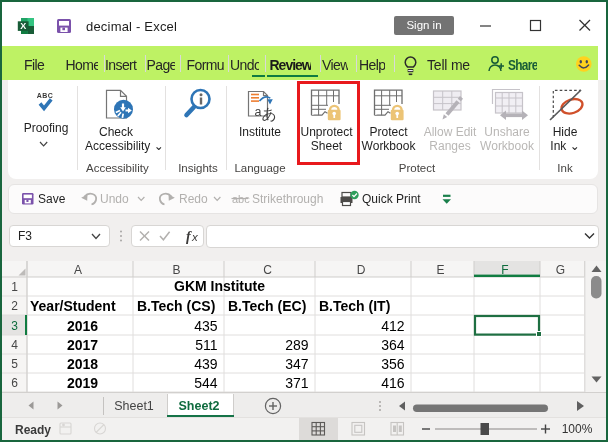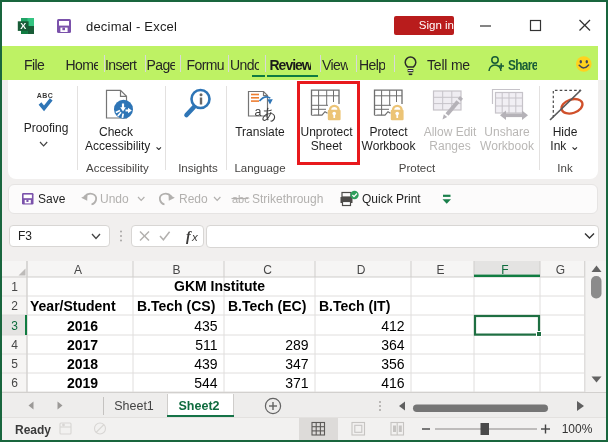--- a/index.html
+++ b/index.html
@@ -3,21 +3,21 @@
 <meta charset="utf-8">
 <style>
   * { margin:0; padding:0; box-sizing:border-box; }
   html,body { width:608px; height:442px; overflow:hidden; }
   body { position:relative; font-family:"Liberation Sans", sans-serif; background:#ffffff; }
   .abs { position:absolute; }
   #frame { position:absolute; left:0; top:0; width:608px; height:442px; border:2px solid #19663e; border-top-width:2px; pointer-events:none; z-index:99; }
   
   #titlebar { left:2px; top:2px; width:604px; height:44px; background:#ffffff; }
   #titletext { left:86px; top:19px; font-size:13px; color:#1d1d1d; letter-spacing:0.2px; }
-  #signin { left:394px; top:16px; width:60px; height:19px; background:#b91c1c; border-radius:2px; color:#ffffff; font-size:11.5px; text-align:right; line-height:19px; }
+  #signin { left:394px; top:16px; width:60px; height:19px; background:#737373; border-radius:2px; color:#ffffff; font-size:11.5px; text-align:center; line-height:19px; }
   
   #menurow { left:2px; top:46px; width:596px; height:34px; background:#bef264; }
   .mtab { position:absolute; top:11px; height:16px; line-height:16px; font-size:14px; letter-spacing:-0.6px; color:#262626; white-space:nowrap; overflow:hidden; }
   .msep { position:absolute; top:9px; width:1px; height:17px; background:#d9d9d9; }
   .rline { position:absolute; top:28.5px; height:2.5px; background:#0f7b41; }
   
   #ribbonzone { left:2px; top:80px; width:604px; height:181px; background:#f1efee; }
   #ribboncard { left:6px; top:0px; width:590px; height:99px; background:#ffffff; border-radius:0 0 8px 8px; }
   .rsep { position:absolute; width:1px; background:#e3e1e0; top:6px; height:84px; }
   .rlabel { position:absolute; font-size:12px; color:#1f1f1f; text-align:center; white-space:nowrap; }
@@ -115,21 +115,21 @@
 
 <div class="abs" id="ribbonzone">
   <div class="abs" id="ribboncard"></div>
   <div class="rsep" style="left:75px"></div>
   <div class="rsep" style="left:163px"></div>
   <div class="rsep" style="left:224px"></div>
   <div class="rsep" style="left:536.5px"></div>
 
   <div class="rlabel" style="left:14px;top:41px;width:60px;">Proofing</div>
   <div class="rlabel" style="left:83px;top:45px;width:62px;">Check<br>Accessibility ⌄</div>
-  <div class="rlabel" style="left:228px;top:45px;width:60px;">Translate</div>
+  <div class="rlabel" style="left:228px;top:45px;width:60px;">Institute</div>
   <div class="rlabel" style="left:294.5px;top:45px;width:60px;">Unprotect<br>Sheet</div>
   <div class="rlabel" style="left:355.5px;top:45px;width:62px;">Protect<br>Workbook</div>
   <div class="rlabel gray" style="left:419px;top:45px;width:58px;">Allow Edit<br>Ranges</div>
   <div class="rlabel gray" style="left:474px;top:45px;width:62px;">Unshare<br>Workbook</div>
   <div class="rlabel" style="left:545px;top:45px;width:36px;">Hide<br>Ink ⌄</div>
 
   <div class="glabel" style="left:84px;width:62px;">Accessibility</div>
   <div class="glabel" style="left:168px;width:56px;">Insights</div>
   <div class="glabel" style="left:230px;width:56px;">Language</div>
   <div class="glabel" style="left:389px;width:52px;">Protect</div>

